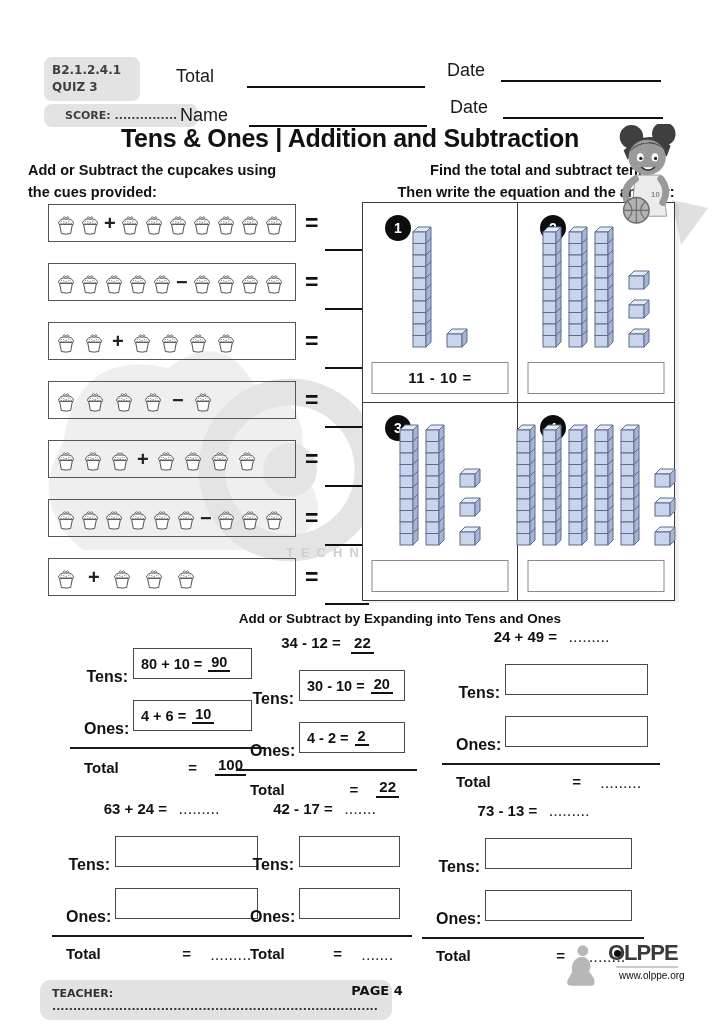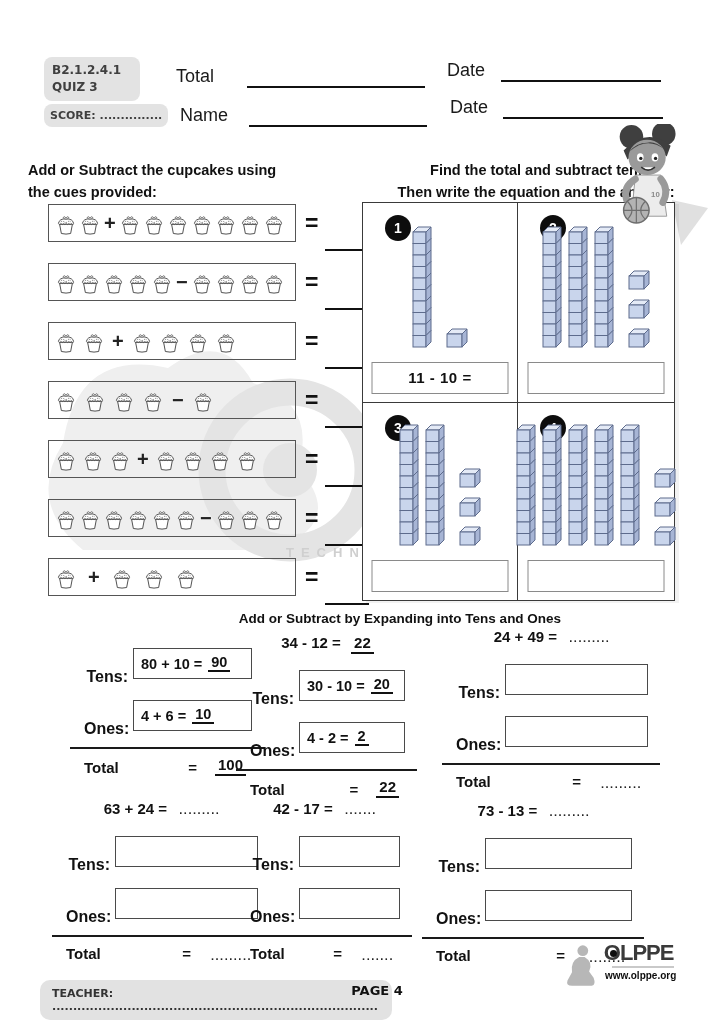--- a/index.html
+++ b/index.html
@@ -5,21 +5,21 @@
   html,body{margin:0;padding:0;background:#fff;}
   .page{position:relative;width:724px;height:1024px;background:#fff;overflow:hidden;
         font-family:"Liberation Sans",sans-serif;color:#111;}
   .abs{position:absolute;}
 
   
   .doc-title{left:0;right:0;top:36px;text-align:center;font-family:"DejaVu Sans",sans-serif;
              font-weight:700;font-size:13.5px;letter-spacing:.2px;z-index:2;}
   .badge{left:44px;top:57px;width:80px;background:#e3e3e3;border-radius:8px;padding:5px 8px;
          font-family:"DejaVu Sans",sans-serif;font-weight:700;font-size:12px;color:#3f3f3f;line-height:1.4;z-index:2;}
-  .score{left:44px;top:104px;background:#e3e3e3;border-radius:8px;padding:5px 6px;
+  .score{left:44px;top:104px;background:#e3e3e3;border-radius:8px;padding:5px 21px;
          font-family:"DejaVu Sans",sans-serif;font-weight:700;font-size:11px;color:#3f3f3f;z-index:2;}
   .f-label{font-size:18px;color:#1a1a1a;z-index:2;}
   .hline{border-bottom:2.6px solid #111;z-index:2;}
   .page-title{left:0;right:24px;top:124px;text-align:center;font-weight:800;font-size:25px;
               letter-spacing:-.3px;z-index:2;}
 
   
   .mascot{left:604px;top:124px;z-index:3;}
   .swoosh{left:669px;top:196px;z-index:1;}
 
@@ -74,21 +74,21 @@
   
   .teacher{left:40px;top:980px;width:352px;box-sizing:border-box;background:#e2e2e2;border-radius:10px;
            padding:7px 12px;font-family:"DejaVu Sans",sans-serif;font-weight:700;font-size:11px;color:#333;z-index:2;}
   .page-num{left:0;right:0;top:983px;text-align:center;padding-left:30px;font-family:"DejaVu Sans",sans-serif;
             font-weight:800;font-size:13px;z-index:2;}
   .logo{left:563px;top:942px;display:flex;align-items:flex-start;z-index:2;}
   .logo-txt{display:flex;flex-direction:column;align-items:center;margin-left:2px;}
   .logo-word{position:relative;font-weight:800;font-size:22px;color:#3a3a3a;letter-spacing:-1px;line-height:1;}
   .logo-dot{position:absolute;left:6px;top:8px;width:7px;height:7px;border-radius:50%;background:#0d0d0d;}
   .logo-line{width:62px;height:2px;background:#c9c9c9;margin:2px 0 2px 8px;}
-  .logo-url{font-weight:700;font-size:10px;color:#0d0d0d;margin-left:4px;}
+  .logo-url{font-weight:400;font-size:10px;color:#0d0d0d;margin-left:18px;}
 </style>
 </head>
 <body>
 
 <div class="page">
 
   <svg class="abs wm" width="400" height="260" viewBox="0 0 400 260">
     <path d="M45 125 Q60 30 150 50 Q205 10 235 65 Q300 85 280 150 Q330 205 255 232 L65 232 Q8 185 45 125 Z" fill="#efefef"></path>
     <circle cx="272" cy="152" r="78" fill="none" stroke="#e4e4e4" stroke-width="27"></circle>
     <circle cx="272" cy="152" r="27" fill="#e4e4e4"></circle>
@@ -103,20 +103,21 @@
 
   <div class="abs f-label" style="left:176px;top:66px;">Total</div>
   <div class="abs hline" style="left:247px;top:86px;width:178px;"></div>
   <div class="abs f-label" style="left:447px;top:60px;">Date</div>
   <div class="abs hline" style="left:501px;top:80px;width:160px;"></div>
   <div class="abs f-label" style="left:180px;top:105px;">Name</div>
   <div class="abs hline" style="left:249px;top:125px;width:178px;"></div>
   <div class="abs f-label" style="left:450px;top:97px;">Date</div>
   <div class="abs hline" style="left:503px;top:117px;width:160px;"></div>
 
+  <div class="abs page-title">Tens &amp; Ones | Addition and Subtraction</div>
 
   <svg class="abs mascot" width="98" height="108" viewBox="0 0 100 110">
     <circle cx="28" cy="13" r="12" fill="#3f3f3f"></circle>
     <circle cx="61" cy="10" r="12" fill="#3f3f3f"></circle>
     <path d="M20 27 Q44 2 68 22 L64 33 Q44 16 24 36 Z" fill="#3f3f3f"></path>
     <ellipse cx="44" cy="34" rx="19" ry="18" fill="#9a9a9a"></ellipse>
     <path d="M26 28 Q44 12 62 26 Q52 17 44 19 Q33 19 26 28 Z" fill="#3f3f3f"></path>
     <ellipse cx="37" cy="34" rx="3.4" ry="4.2" fill="#fff"></ellipse>
       <circle cx="37.6" cy="35" r="1.7" fill="#222"></circle>
     <ellipse cx="52" cy="34" rx="3.4" ry="4.2" fill="#fff"></ellipse>

